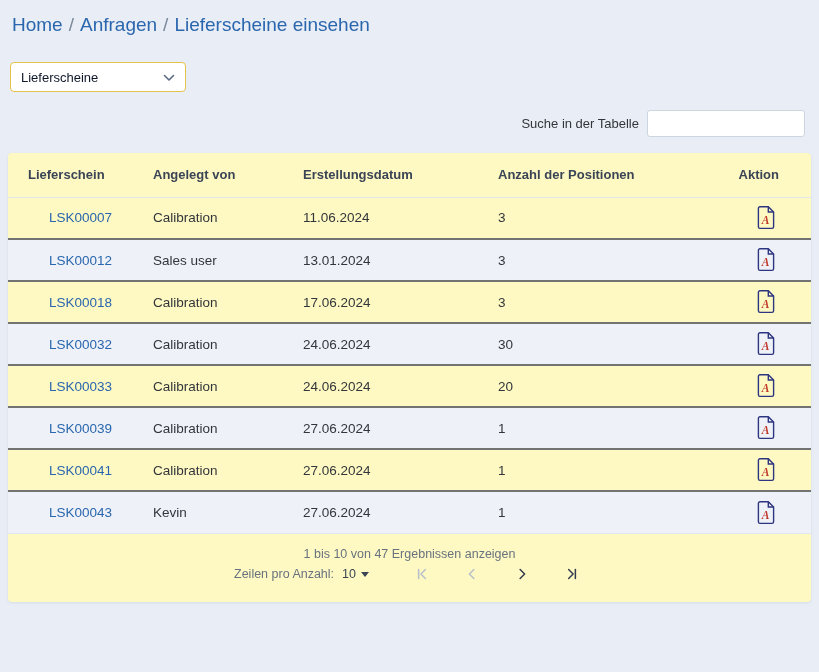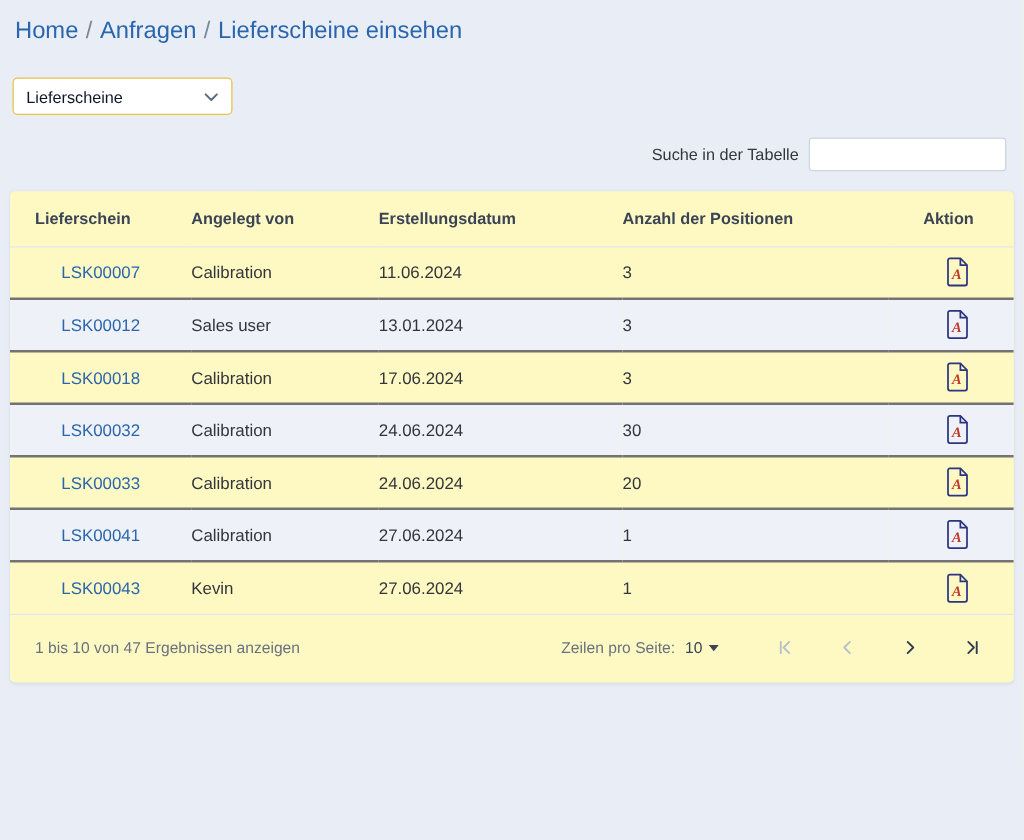--- a/index.html
+++ b/index.html
@@ -66,21 +66,21 @@
   tbody tr:first-child { border-top: none; }
   tbody tr:nth-child(even) { background: #eef2f8; }
   tbody a { color: #2a66ad; text-decoration: none; cursor: pointer; margin-left: 21px; }
   .pdf-btn { background: transparent; border: none; cursor: pointer; padding: 2px; line-height: 0; }
 
   
   .table-footer {
     display: flex; justify-content: space-between; align-items: center;
     padding: 13px 20px 15px 20px;
     border-top: 1px solid #e2e7ef;
-    font-size: 12.5px; color: #68727f;
+    font-size: 12.5px; color: #68727f; flex-direction: column;
   }
   .pager-area { display: flex; align-items: center; gap: 8px; }
   .rpp { display: flex; align-items: center; gap: 5px; color: #3a4455; cursor: pointer; margin-right: 16px; }
   .rpp .caret {
     width: 0; height: 0; border-left: 4px solid transparent; border-right: 4px solid transparent;
     border-top: 5px solid #3a4455;
   }
   .pager-btn { background: transparent; border: none; padding: 0; width: 26px; height: 26px; cursor: pointer; margin-left: 16px; line-height: 0; }
   .pager-btn.disabled { cursor: default; }
 </style>
@@ -202,20 +202,37 @@
           <svg width="21" height="25" viewBox="0 0 21 25">
             <path d="M4 1.7 h8.3 l5.3 5.3 v14.8 a1.6 1.6 0 0 1 -1.6 1.6 h-12 a1.6 1.6 0 0 1 -1.6 -1.6 v-18.5 a1.6 1.6 0 0 1 1.6 -1.6 z" fill="none" stroke="#2d3580" stroke-width="1.4"></path>
             <path d="M12.3 1.7 v5.3 h5.3" fill="none" stroke="#2d3580" stroke-width="1.4"></path>
             <text x="9.5" y="18.5" font-size="11.5" font-family="Liberation Serif, serif" font-style="italic" font-weight="bold" fill="#c0392b" text-anchor="middle">A</text>
           </svg>
         </span>
       </button>
     </td>
   </tr>
           <tr class="table-row">
+    <td><a>LSK00039</a></td>
+    <td>Calibration</td>
+    <td>27.06.2024</td>
+    <td>1</td>
+    <td>
+      <button class="pdf-btn">
+        <span>
+          <svg width="21" height="25" viewBox="0 0 21 25">
+            <path d="M4 1.7 h8.3 l5.3 5.3 v14.8 a1.6 1.6 0 0 1 -1.6 1.6 h-12 a1.6 1.6 0 0 1 -1.6 -1.6 v-18.5 a1.6 1.6 0 0 1 1.6 -1.6 z" fill="none" stroke="#2d3580" stroke-width="1.4"></path>
+            <path d="M12.3 1.7 v5.3 h5.3" fill="none" stroke="#2d3580" stroke-width="1.4"></path>
+            <text x="9.5" y="18.5" font-size="11.5" font-family="Liberation Serif, serif" font-style="italic" font-weight="bold" fill="#c0392b" text-anchor="middle">A</text>
+          </svg>
+        </span>
+      </button>
+    </td>
+  </tr>
+          <tr class="table-row">
     <td><a>LSK00041</a></td>
     <td>Calibration</td>
     <td>27.06.2024</td>
     <td>1</td>
     <td>
       <button class="pdf-btn">
         <span>
           <svg width="21" height="25" viewBox="0 0 21 25">
             <path d="M4 1.7 h8.3 l5.3 5.3 v14.8 a1.6 1.6 0 0 1 -1.6 1.6 h-12 a1.6 1.6 0 0 1 -1.6 -1.6 v-18.5 a1.6 1.6 0 0 1 1.6 -1.6 z" fill="none" stroke="#2d3580" stroke-width="1.4"></path>
             <path d="M12.3 1.7 v5.3 h5.3" fill="none" stroke="#2d3580" stroke-width="1.4"></path>
@@ -241,21 +258,21 @@
         </span>
       </button>
     </td>
   </tr>
         </tbody>
     </table>
 
     <div class="table-footer">
       <span>1 bis 10 von 47 Ergebnissen anzeigen</span>
       <div class="pager-area">
-        <span>Zeilen pro Seite:</span>
+        <span>Zeilen pro Anzahl:</span>
         <div class="rpp">
           <span>10</span>
           <span class="caret"></span>
         </div>
         <button class="pager-btn disabled">
           <span>
             <svg width="18" height="18" viewBox="0 0 24 24">
                 <path d="M16.5 6 L10.5 12 L16.5 18" fill="none" stroke="#b7bfcb" stroke-width="2" stroke-linecap="round" stroke-linejoin="round"></path>
                 <line x1="7.5" y1="6" x2="7.5" y2="18" stroke="#b7bfcb" stroke-width="2" stroke-linecap="round"></line>
               </svg>

